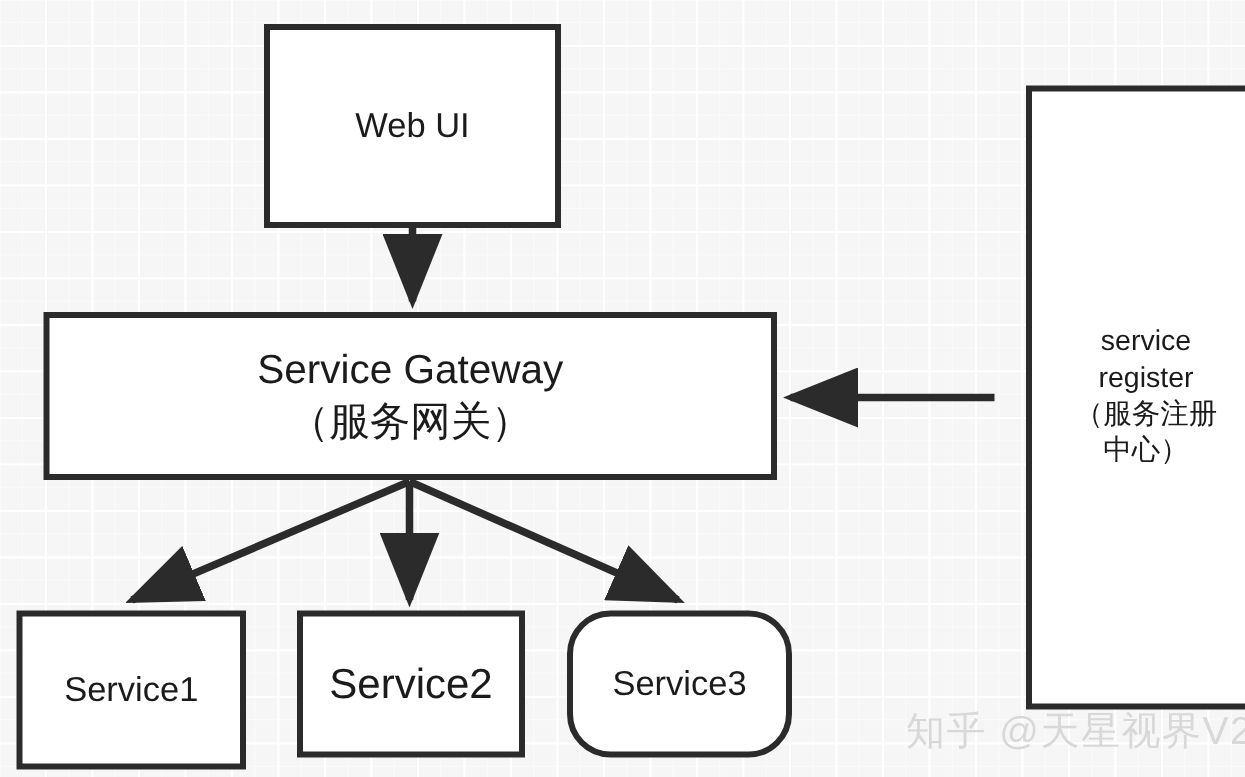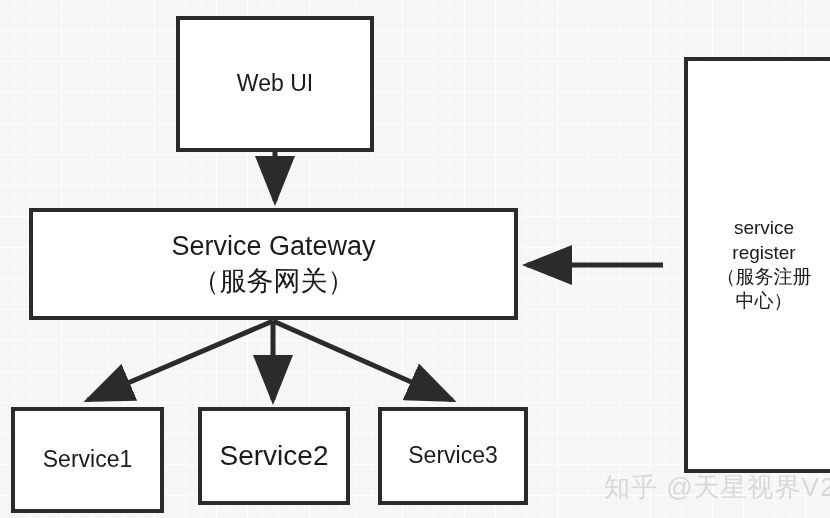--- a/index.html
+++ b/index.html
@@ -62,20 +62,21 @@
     left: 11px; top: 407px; width: 153px; height: 106px;
     font-size: 23px;
   }
   #node-service2 {
     left: 198px; top: 407px; width: 152px; height: 98px;
     font-size: 28px;
   }
   #node-service3 {
     left: 378px; top: 407px; width: 150px; height: 98px;
     font-size: 23px;
+    border-radius: 29px;
   }
   #watermark {
     position: absolute;
     left: 604px;
     top: 470px;
     z-index: 5;
     font-size: 26px;
     color: #d8d8d8;
     letter-spacing: 1px;
     white-space: nowrap;

